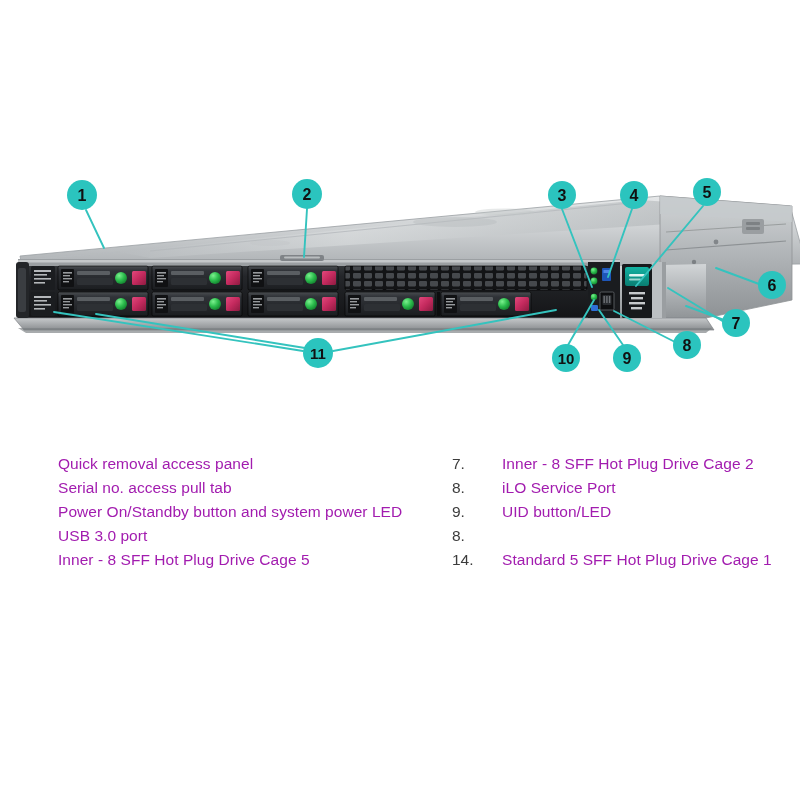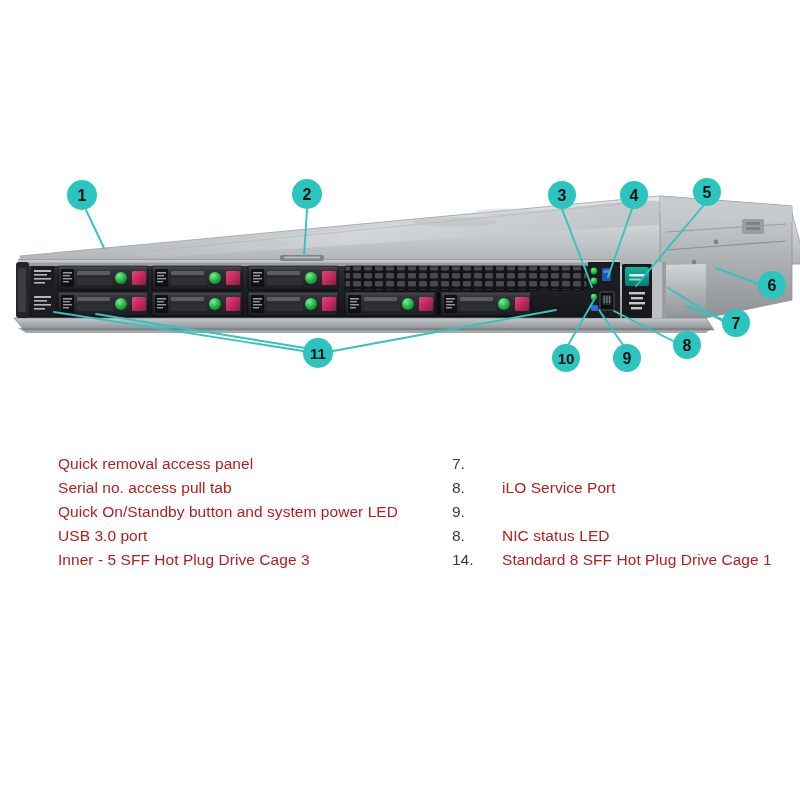--- a/index.html
+++ b/index.html
@@ -52,21 +52,21 @@
     white-space: nowrap;
   }
   .legend-num {
     width: 50px;
     flex: 0 0 50px;
     font-size: 15.5px;
     color: #3c3c3c;
   }
   .legend-label {
     font-size: 15.5px;
-    color: #b91c1c;
+    color: #a21caf;
     letter-spacing: 0.05px;
   }
   #legend-col-left .legend-label { margin-left: 0; }
 </style>
 </head>
 <body>
 
 <div id="figure">
   <svg id="figure-svg" viewBox="0 0 800 420" xmlns="http://www.w3.org/2000/svg">
     <defs>
@@ -393,44 +393,45 @@
       <div class="legend-row">
         <span class="legend-num"></span>
         <span class="legend-label">Quick removal access panel</span>
       </div>
       <div class="legend-row">
         <span class="legend-num"></span>
         <span class="legend-label">Serial no. access pull tab</span>
       </div>
       <div class="legend-row">
         <span class="legend-num"></span>
-        <span class="legend-label">Quick On/Standby button and system power LED</span>
+        <span class="legend-label">Power On/Standby button and system power LED</span>
       </div>
       <div class="legend-row">
         <span class="legend-num"></span>
         <span class="legend-label">USB 3.0 port</span>
       </div>
       <div class="legend-row">
         <span class="legend-num"></span>
-        <span class="legend-label">Inner - 5 SFF Hot Plug  Drive Cage 3</span>
+        <span class="legend-label">Inner - 8 SFF Hot Plug  Drive Cage 5</span>
       </div>
     </div>
   <div class="legend-col" id="legend-col-right">
       <div class="legend-row">
         <span class="legend-num">7.</span>
+        <span class="legend-label">Inner - 8 SFF Hot Plug Drive Cage 2</span>
       </div>
       <div class="legend-row">
         <span class="legend-num">8.</span>
         <span class="legend-label">iLO Service Port</span>
       </div>
       <div class="legend-row">
         <span class="legend-num">9.</span>
+        <span class="legend-label">UID button/LED</span>
       </div>
       <div class="legend-row">
         <span class="legend-num">8.</span>
-        <span class="legend-label">NIC status LED</span>
       </div>
       <div class="legend-row">
         <span class="legend-num">14.</span>
-        <span class="legend-label">Standard 8 SFF Hot Plug Drive Cage 1</span>
+        <span class="legend-label">Standard 5 SFF Hot Plug Drive Cage 1</span>
       </div>
     </div>
 </div>
 
 </body></html>

